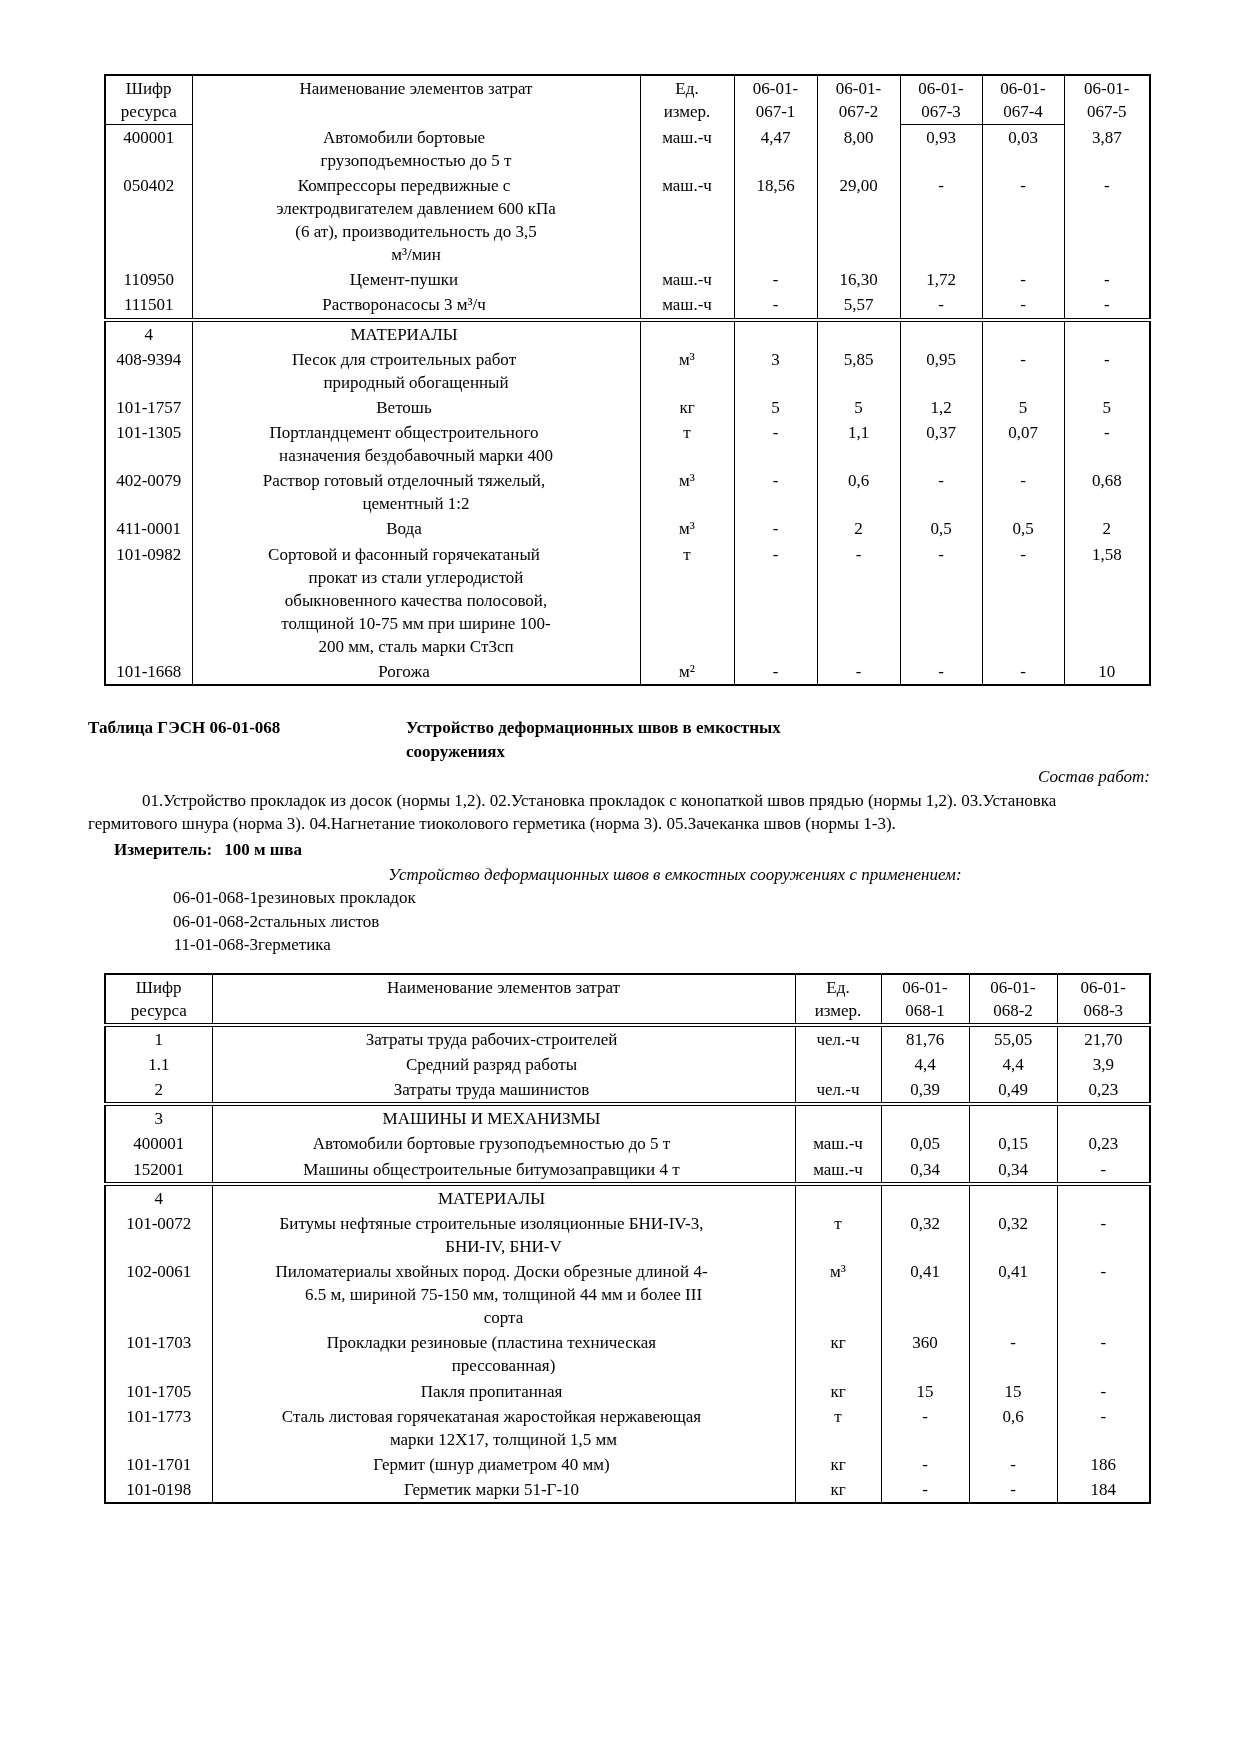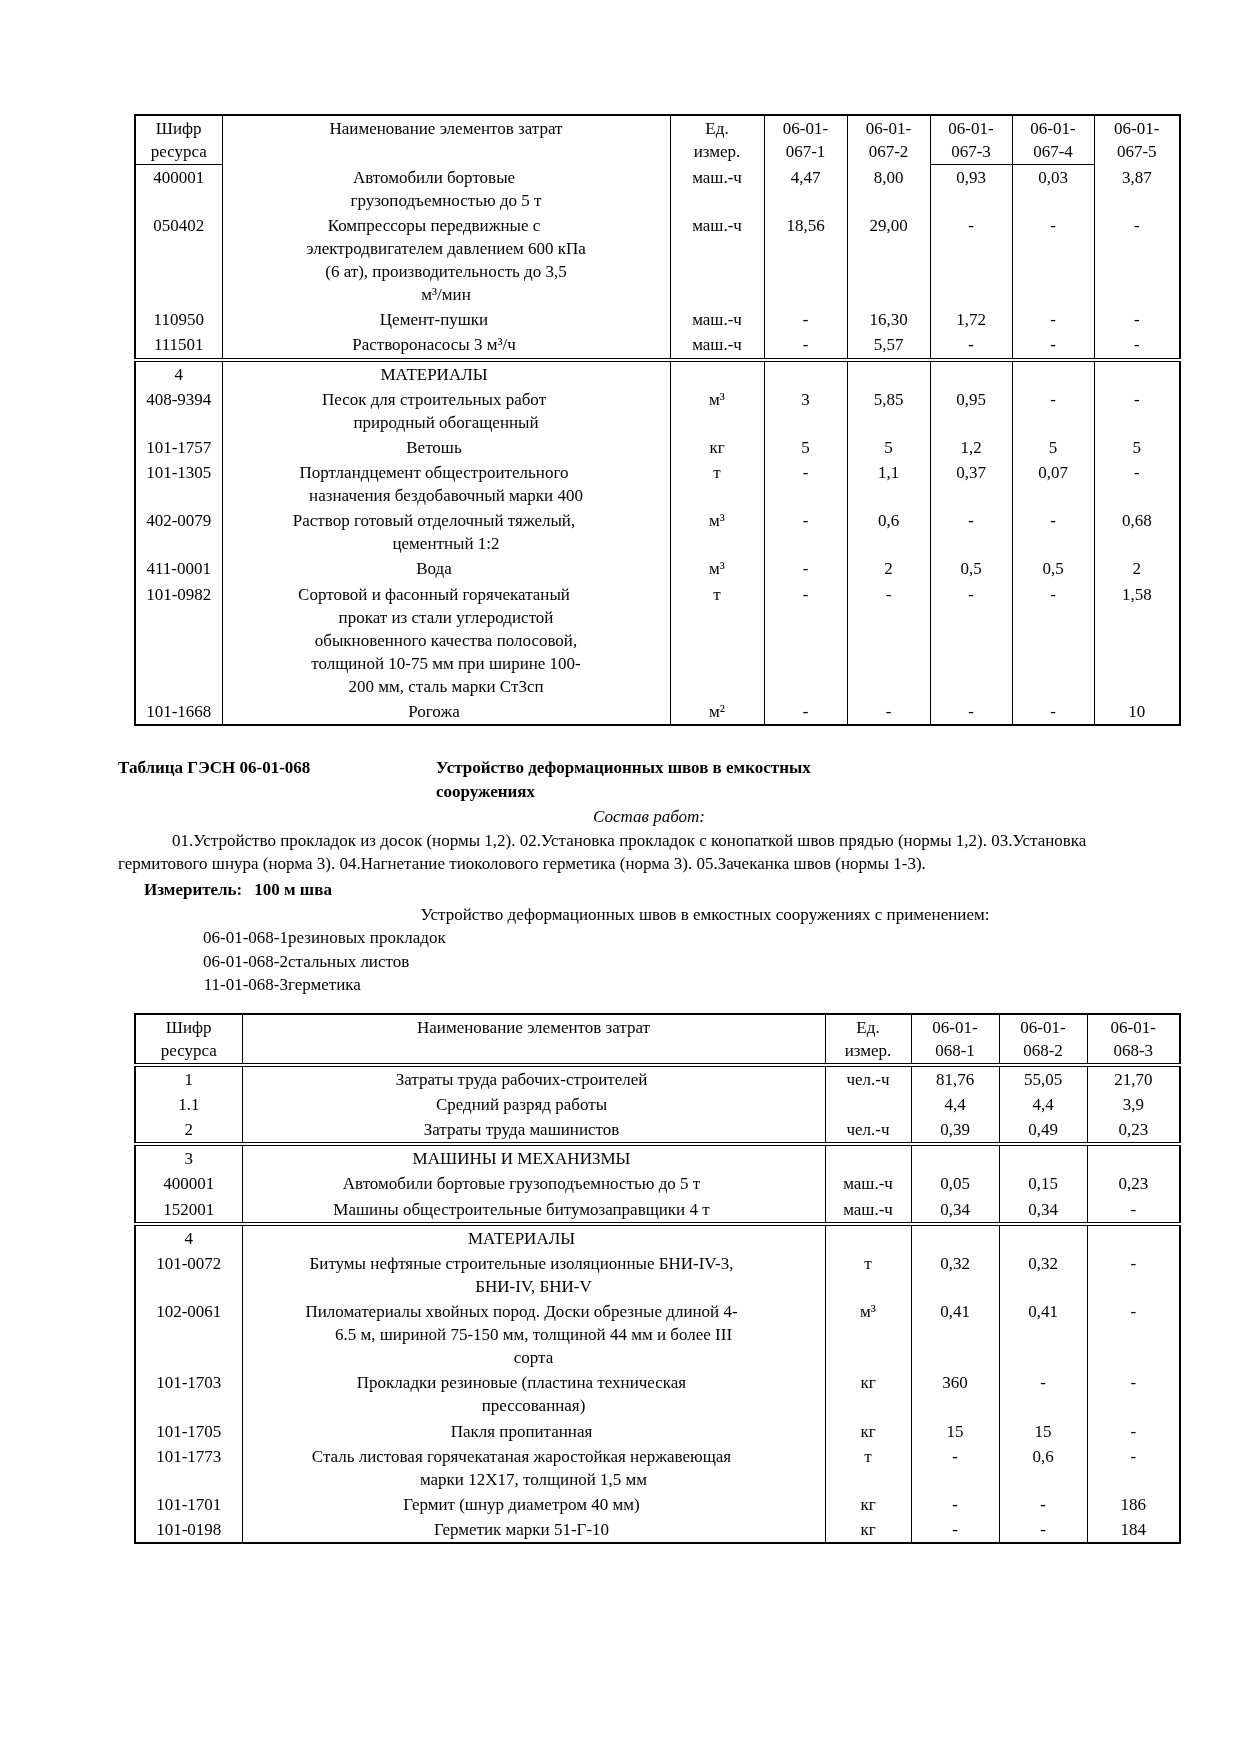--- a/index.html
+++ b/index.html
@@ -1,17 +1,17 @@
 <!DOCTYPE html>
 <html><head>
 <meta charset="utf-8">
 <style>
   html,body{margin:0;padding:0;background:#fff;color:#000;}
   body{width:1240px;height:1755px;overflow:hidden;font-family:"Liberation Serif",serif;}
-  .page{width:1062px;margin-left:118px;padding-top:114px;font-size:17px;line-height:1.38;}
+  .page{width:1062px;margin-left:88px;padding-top:74px;font-size:17px;line-height:1.38;}
 
   
   table.gesn{border-collapse:collapse;width:1045px;margin-left:16px;border:2px solid #000;table-layout:fixed;}
   table.gesn th, table.gesn td{
     border-left:1px solid #000;border-right:1px solid #000;
     padding:1px 5px;vertical-align:top;text-align:center;
     font-weight:normal;font-size:17px;line-height:1.36;
     overflow:hidden;
   }
   table.gesn th{white-space:pre-line;}
@@ -19,25 +19,25 @@
   td.c-code, td.c-unit, td.c-val{white-space:nowrap;}
   tr.section-sep td{border-top:4px double #000;}
   .bold{font-weight:bold;}
   th.hdr-underline{border-bottom:1px solid #000;}
   thead.full-rule th{border-bottom:4px double #000;}
 
   
   .caption{margin:30px 0 0 0;}
   .caption-label{display:inline-block;width:318px;font-weight:bold;vertical-align:top;}
   .caption-title{display:inline-block;width:440px;font-weight:bold;vertical-align:top;}
-  .sostav-label{text-align:center;font-style:italic;margin:2px 0 0 0;}
+  .sostav-label{text-align:right;font-style:italic;margin:2px 0 0 0;}
   .sostav-text{margin:0;text-indent:54px;}
   .izmeritel{margin:2px 0 0 26px;font-weight:bold;}
   .izmeritel .gap{display:inline-block;width:12px;}
-  .app-intro{text-align:center;padding-left:112px;margin:2px 0 0 0;}
+  .app-intro{text-align:center;padding-left:112px;margin:2px 0 0 0;font-style:italic;}
   .app-row{margin:0;}
   .app-code{display:inline-block;width:146px;margin-left:24px;text-align:right;}
   .app-desc{display:inline-block;}
 </style>
 </head>
 <body>
 
 <div class="page">
 
   <table class="gesn" id="table-067">

